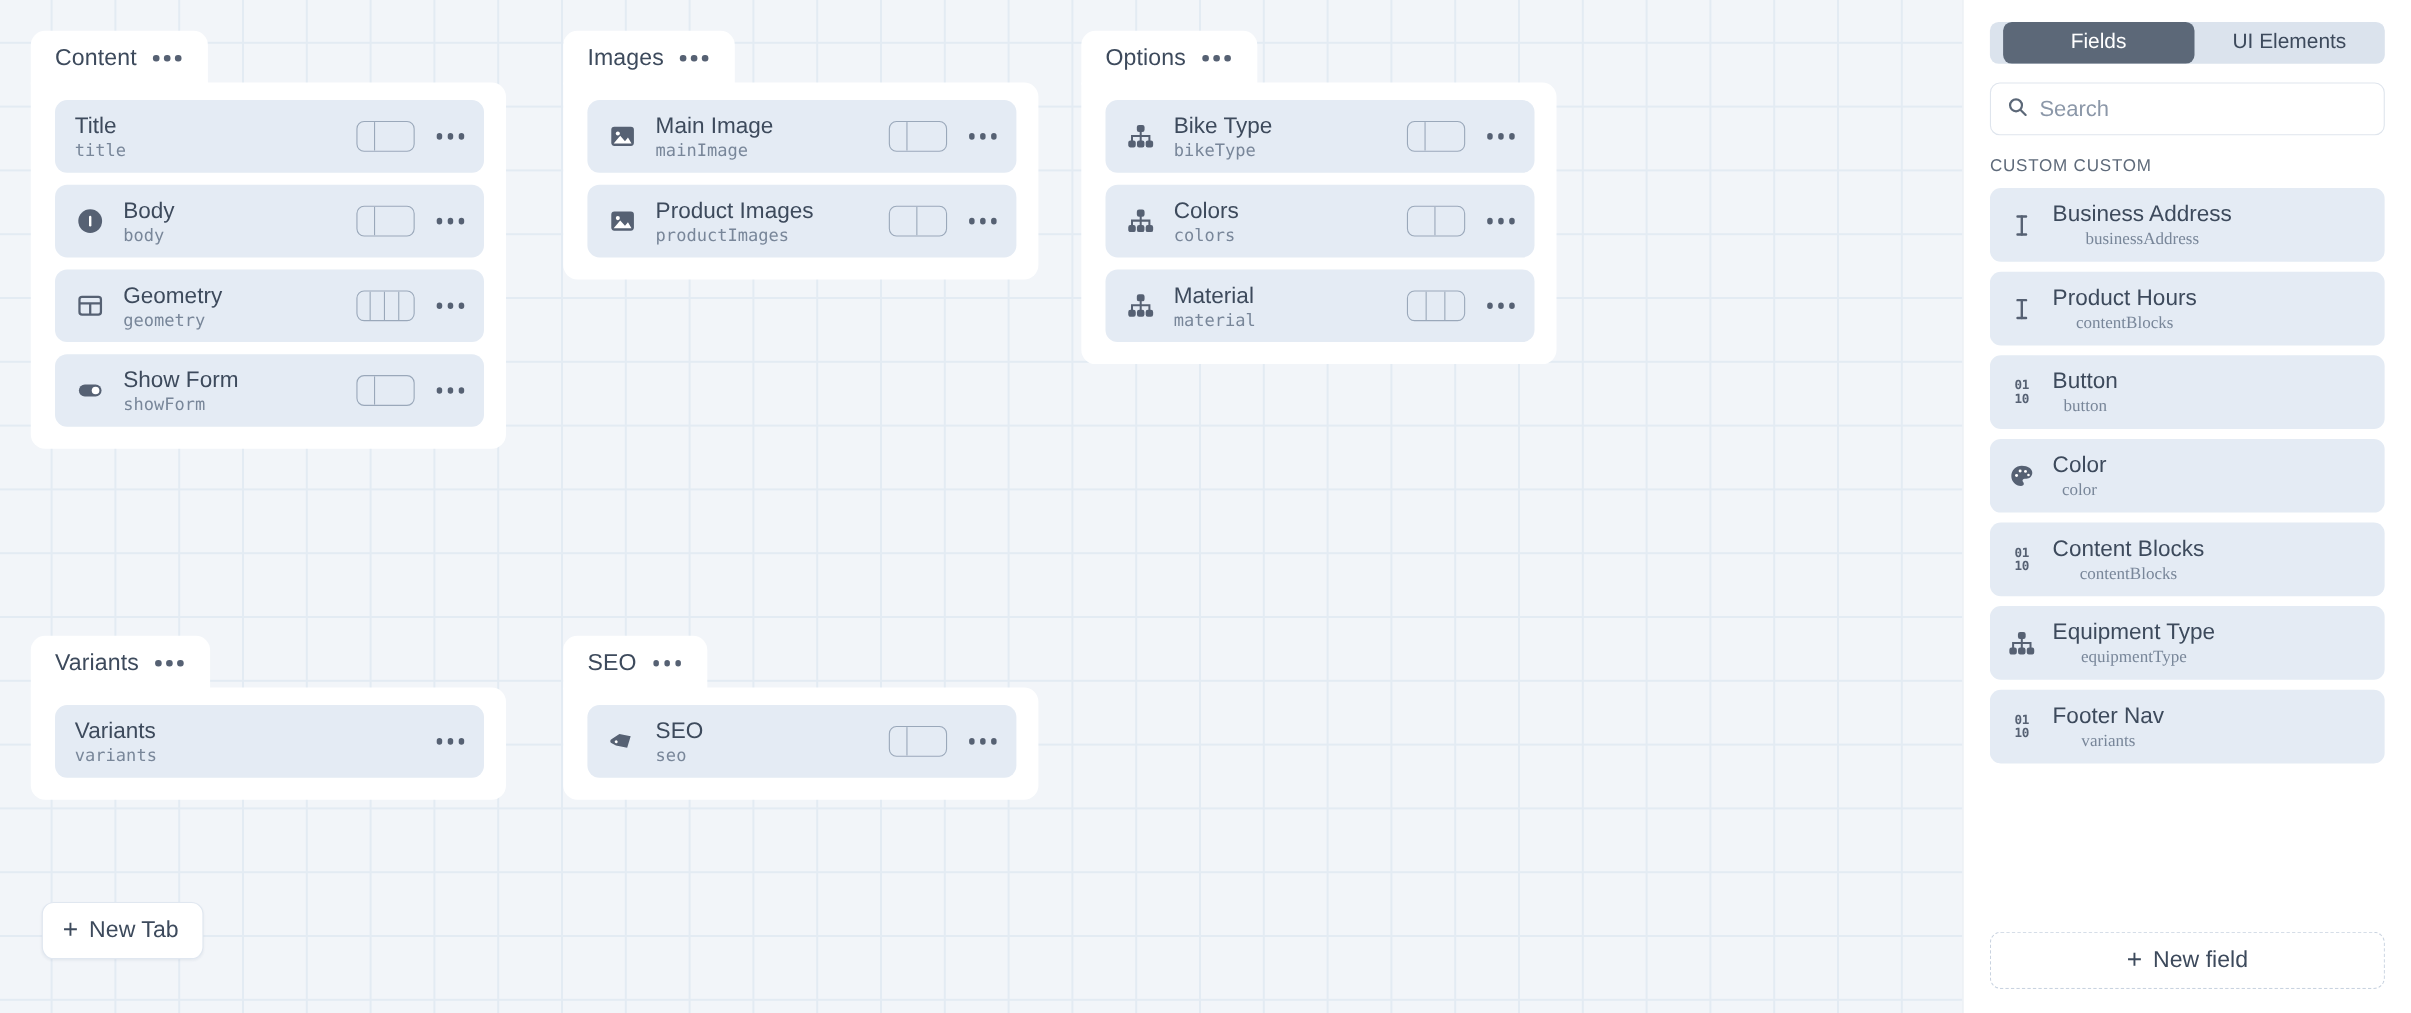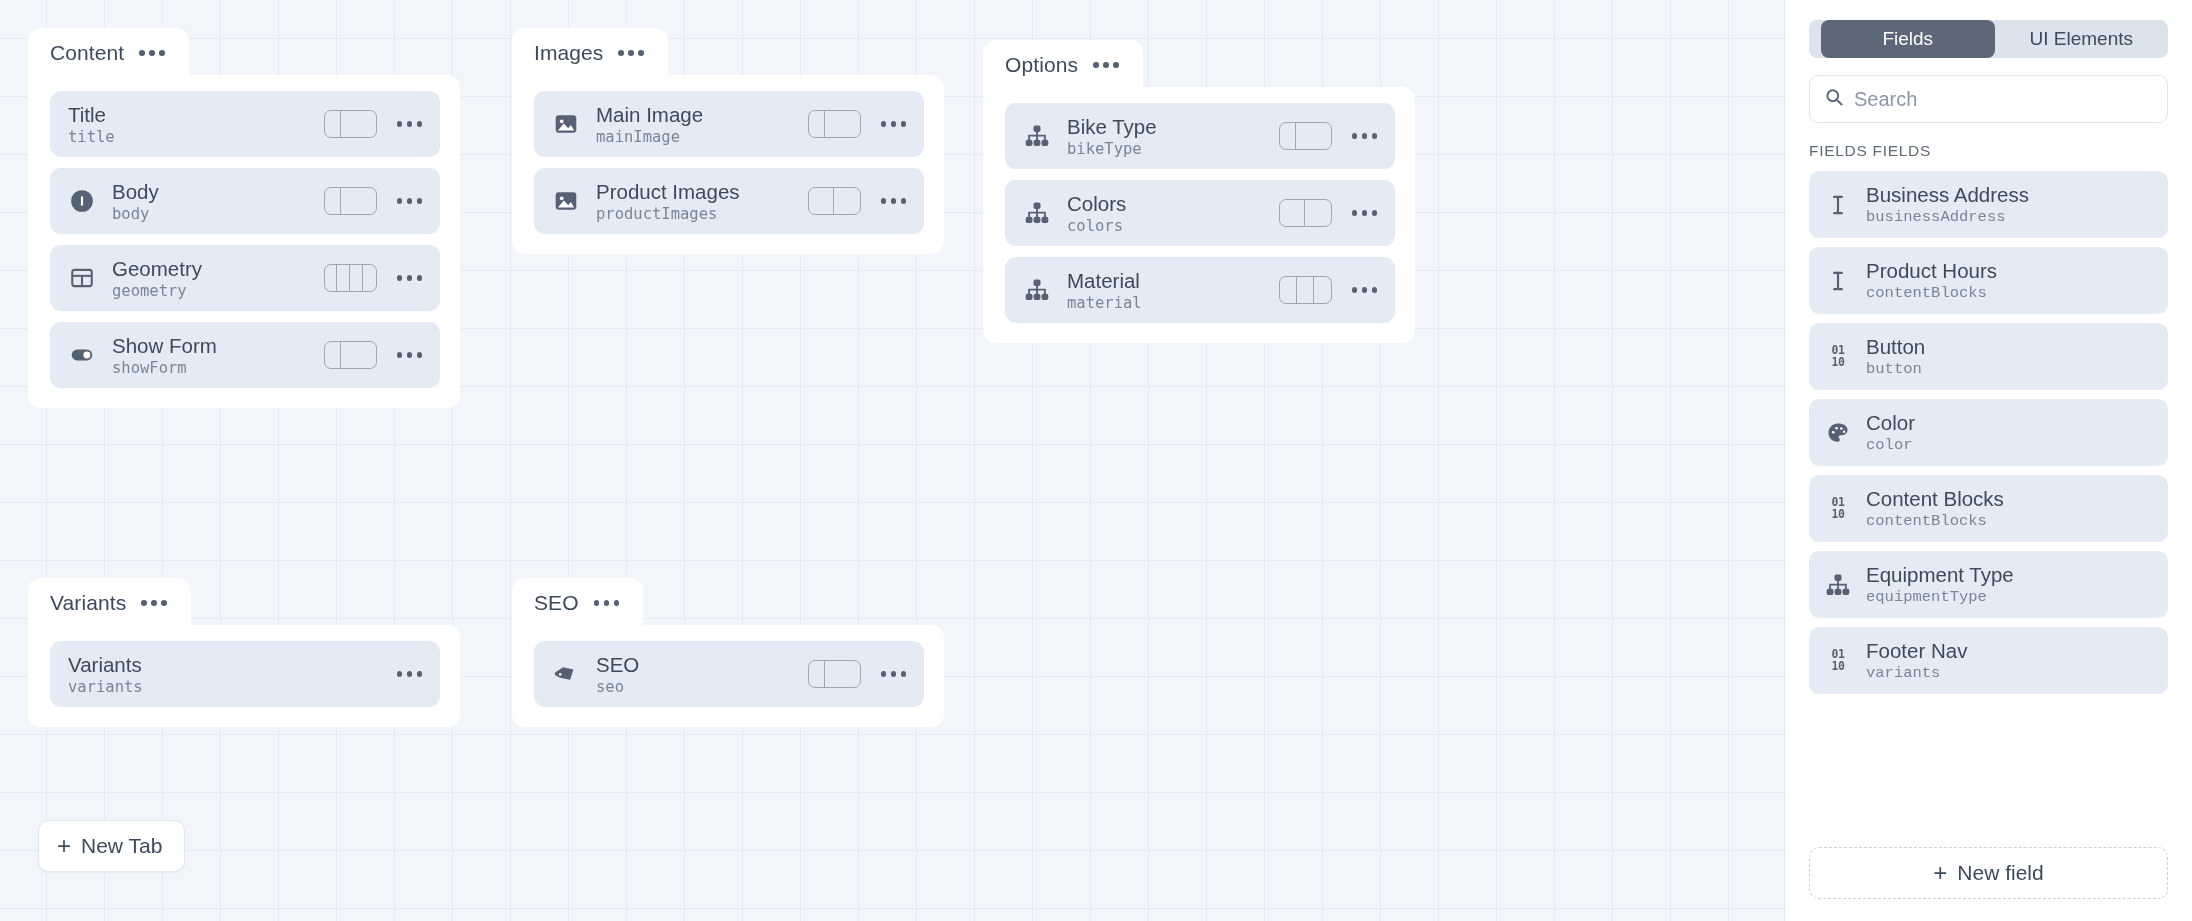--- a/index.html
+++ b/index.html
@@ -219,21 +219,21 @@
     background: #e4ebf4;
     border-radius: 10px;
     height: 67px;
     flex: 0 0 67px;
     padding: 0 16px;
     cursor: grab;
   }
   .flist-item .ficon { width: 26px; flex: 0 0 26px; display: flex; align-items: center; justify-content: center; color: #566173; }
   .flist-item .t { display: flex; flex-direction: column; gap: 1px; min-width: 0; }
   .flist-item .l { font-size: 20.5px; color: #3d4a5c; line-height: 25px; white-space: nowrap; }
-  .flist-item .k { font-family: Liberation Mono, monospace; font-size: 15.5px; color: #788699; line-height: 19px; white-space: nowrap; }
+  .flist-item .k { font-family: Liberation Serif, serif; font-size: 15.5px; color: #788699; line-height: 19px; white-space: nowrap; text-align: center; }
 
   .newfield {
     position: absolute;
     left: 24px; right: 24px; bottom: 22px;
     height: 52px;
     border: 1.5px dashed #c9d3e0;
     border-radius: 10px;
     background: #fff;
     display: flex;
     align-items: center;
@@ -408,21 +408,21 @@
                 <span></span>
               </div>
               <div class="dots">
                 <i></i>
                 <i></i>
                 <i></i>
               </div>
             </span>
           </div>
         </div></div>
-      <div class="group" style="left: 983px; top: 40px;"><div class="group-head">
+      <div class="group" style="left: 983px; top: 28px;"><div class="group-head">
           <span class="group-title">Options</span>
           <div class="dots">
             <i></i>
             <i></i>
             <i></i>
           </div>
         </div><div class="group-body" style="width: 432px;">
           <div class="frow">
             <span class="ficon">
               <svg width="26" height="26" viewBox="0 0 24 24" fill="none" stroke="#566173" stroke-width="1.7">
@@ -575,21 +575,21 @@
     <div class="search">
       <span>
         <svg width="20" height="20" viewBox="0 0 24 24" fill="none" stroke="currentColor" stroke-width="2.4" stroke-linecap="round">
           <circle cx="10.5" cy="10.5" r="6.5"></circle>
             <line x1="15.5" y1="15.5" x2="21" y2="21"></line>
         </svg>
       </span>
       <input type="text" placeholder="Search" style="">
     </div>
 
-    <div class="section-label">FIELDS FIELDS</div>
+    <div class="section-label">CUSTOM CUSTOM</div>
 
     <div class="field-list" id="field-list">
         <div class="flist-item">
           <span class="ficon">
             <svg width="26" height="26" viewBox="0 0 24 24" fill="none" stroke="#566173" stroke-width="2" stroke-linecap="round">
               <line x1="12" y1="4.5" x2="12" y2="19.5"></line>
               <path d="M8.4 4.5 h7.2 M8.4 19.5 h7.2"></path>
             </svg>
           </span>
           <span class="t">

